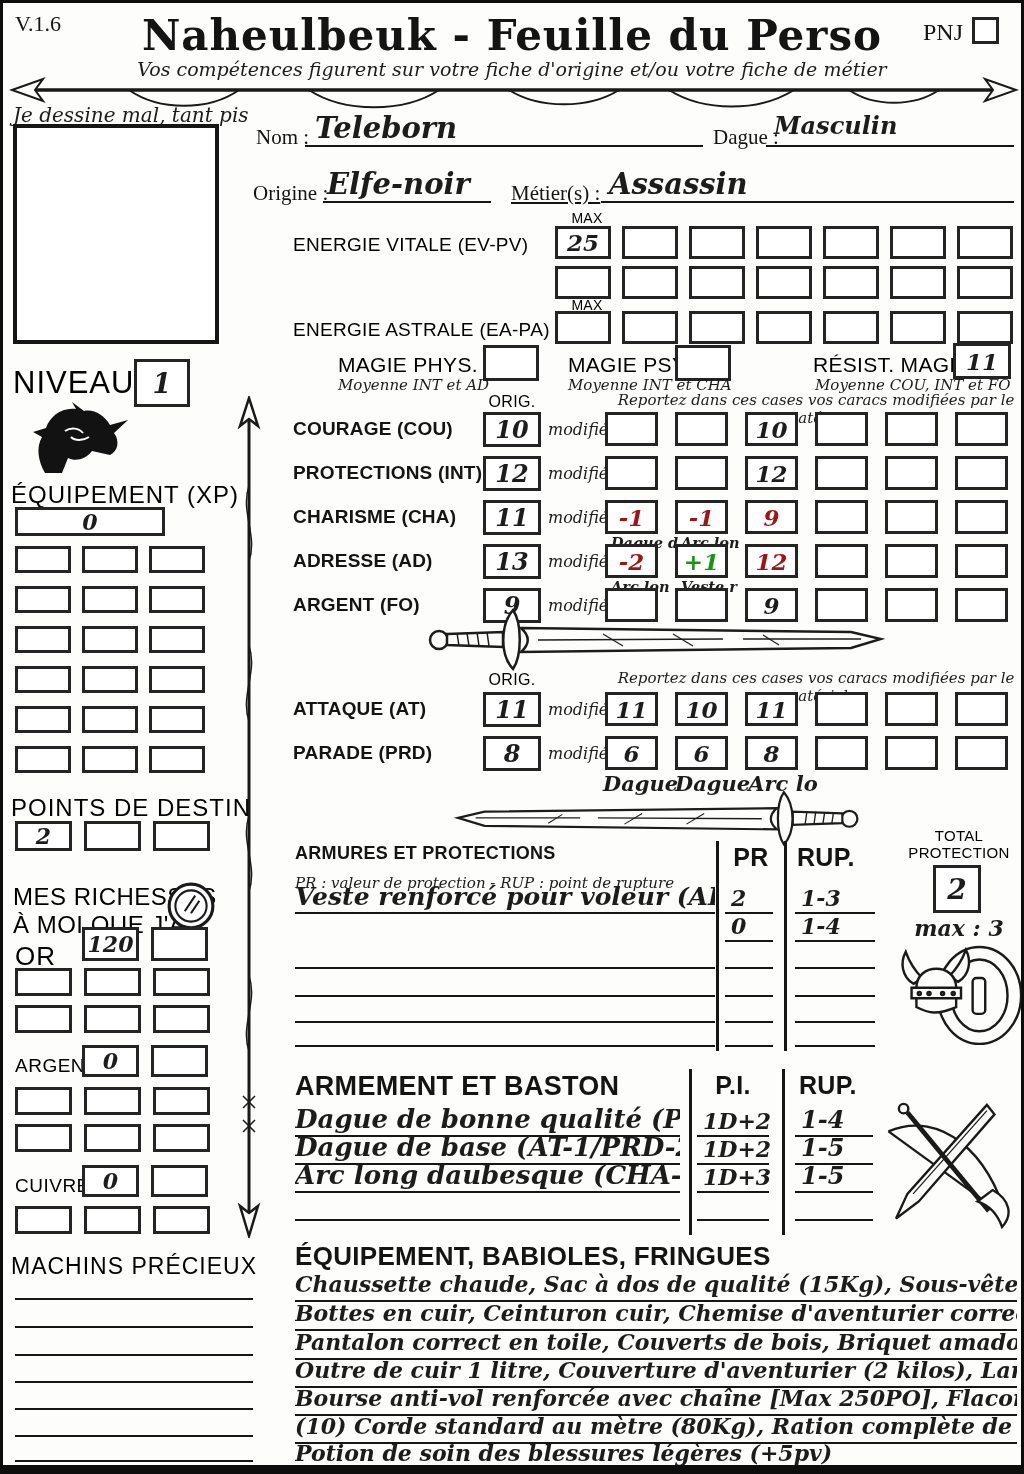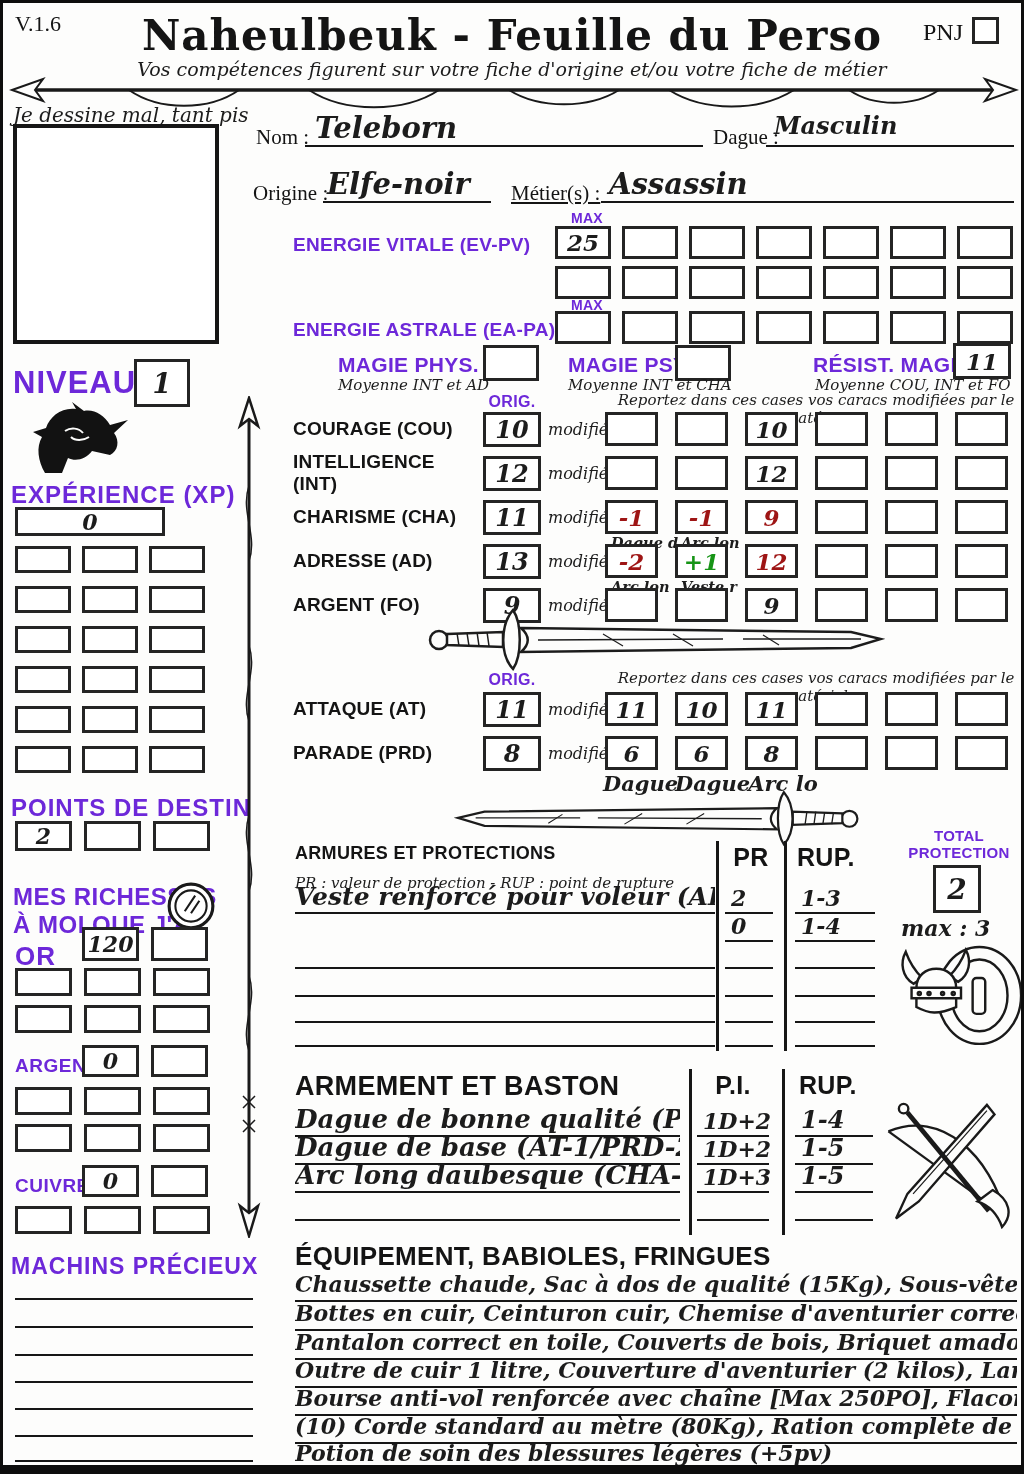--- a/index.html
+++ b/index.html
@@ -4,21 +4,21 @@
 <style>
   * { margin:0; padding:0; box-sizing:border-box; }
   html,body { background:#777; }
   #page {
     position:relative; width:1024px; height:1474px; background:#fdfdfc;
     border:3px solid #0d0d0d; border-bottom:9px solid #0d0d0d;
     font-family:"Liberation Sans",sans-serif; color:#141414; overflow:hidden;
     margin:0 auto;
   }
   .abs { position:absolute; }
-  .lbl { font-family:"Liberation Sans",sans-serif; font-weight:bold; color:#6d28d9; letter-spacing:.3px; }
+  .lbl { font-family:"Liberation Sans",sans-serif; font-weight:normal; color:#000000; letter-spacing:.3px; }
   .serif { font-family:"Liberation Serif",serif; }
   .script { font-family:"DejaVu Serif",serif; font-style:italic; color:#1c1c1c; }
   .hw { font-family:"DejaVu Serif",serif; font-style:italic; font-weight:bold; color:#1c1c1c; }
   .neg { color:#9e1515 !important; }
   .pos { color:#169416 !important; }
   .bx  { border:3px solid #242424; background:#fff; }
   .uline { border-bottom:2.5px solid #161616; }
   
   .title { font-family:"DejaVu Serif",serif; font-weight:bold; font-size:42px; letter-spacing:1px; white-space:nowrap; }
   
@@ -78,21 +78,21 @@
   <div class="abs" style="left:10px;top:121px;width:206px;height:220px;border:4px solid #161616;background:#fff;"></div>
 
   <div class="abs lbl" style="left:10px;top:362px;font-size:31px;letter-spacing:1px;">NIVEAU</div>
   <div class="abs bx hw" style="left:131px;top:356px;width:56px;height:48px;display:flex;align-items:center;justify-content:center;font-size:27px;">1</div>
 
   <svg class="abs" style="left:28px;top:398px;" width="100" height="76" viewBox="0 0 100 76">
     <path d="M14 72 C7 60 5 46 11 36 L2 31 L15 27 C19 15 31 6 45 8 L41 1 L53 10 C63 8 73 14 79 24 L97 19 L83 32 C89 40 87 50 79 54 L61 50 C55 58 45 61 37 57 L31 72 Z" fill="#121212"></path>
     <path d="M34 30 C40 26 48 27 52 32 M58 36 C52 40 44 40 40 36" stroke="#fdfdfc" stroke-width="2" fill="none"></path>
   </svg>
 
-  <div class="abs lbl" style="left:8px;top:478px;font-size:24px;letter-spacing:1px;">EXPÉRIENCE (XP)</div>
+  <div class="abs lbl" style="left:8px;top:478px;font-size:24px;letter-spacing:1px;">ÉQUIPEMENT (XP)</div>
   <div class="abs bx hw" style="left:12px;top:504px;width:150px;height:29px;display:flex;align-items:center;justify-content:center;font-size:22px;">0</div>
   <div class="abs xgrid" style="left:12px;top:543px;">
     <div class="xbox"></div>
       <div class="xbox"></div>
       <div class="xbox"></div>
     <div class="xbox"></div>
       <div class="xbox"></div>
       <div class="xbox"></div>
     <div class="xbox"></div>
       <div class="xbox"></div>
@@ -252,21 +252,21 @@
     <div class="modtxt script">modifié...</div>
     <div class="cbox hw"></div>
     <div class="cbox hw"></div>
     <div class="cbox hw">10</div>
     <div class="cbox hw"></div>
     <div class="cbox hw"></div>
     <div class="cbox hw"></div>
   </div>
 
   <div class="crow" style="top:452px;">
-    <div class="clabel">INTELLIGENCE (INT)</div>
+    <div class="clabel">PROTECTIONS (INT)</div>
     <div class="obox hw">12</div>
     <div class="modtxt script">modifiée...</div>
     <div class="cbox hw"></div>
     <div class="cbox hw"></div>
     <div class="cbox hw">12</div>
     <div class="cbox hw"></div>
     <div class="cbox hw"></div>
     <div class="cbox hw"></div>
   </div>
 
@@ -392,21 +392,21 @@
 
   <div class="cellline hw namecell" style="left:292px;top:1028px;width:420px;height:16px;"></div>
   <div class="cellline hw smallcell" style="left:722px;top:1028px;width:48px;height:16px;"></div>
   <div class="cellline hw smallcell" style="left:792px;top:1028px;width:80px;height:16px;"></div>
 
   <div class="abs lbl" style="left:898px;top:824px;width:116px;text-align:center;font-size:15px;line-height:17px;">
     <div>TOTAL</div>
       <div>PROTECTION</div>
   </div>
   <div class="abs bx hw" style="left:930px;top:862px;width:48px;height:48px;display:flex;align-items:center;justify-content:center;font-size:28px;">2</div>
-  <div class="abs hw" style="left:898px;top:912px;width:116px;text-align:left;font-size:22px;">max : 3</div>
+  <div class="abs hw" style="left:898px;top:912px;width:116px;text-align:center;font-size:22px;">max : 3</div>
   <svg class="abs" style="left:895px;top:934px;" width="126" height="112" viewBox="0 0 130 115">
     <g fill="#fdfdfc" stroke="#1a1a1a" stroke-width="2.5">
       <ellipse cx="84" cy="60" rx="43" ry="50"></ellipse>
       <ellipse cx="84" cy="60" rx="29" ry="37"></ellipse>
       <rect x="77" y="42" width="13" height="37" rx="4"></rect>
       <path d="M16 48 C4 41 2 26 8 15 C13 29 19 36 25 42 Z"></path>
       <path d="M62 46 C74 39 76 24 70 13 C65 27 59 34 53 40 Z"></path>
       <path d="M19 52 C19 26 60 26 60 52 L60 72 C41 80 32 79 19 72 Z"></path>
       <path d="M14 52 L65 52 L65 63 L14 63 Z"></path>
       <circle cx="22" cy="58" r="1.6"></circle>

